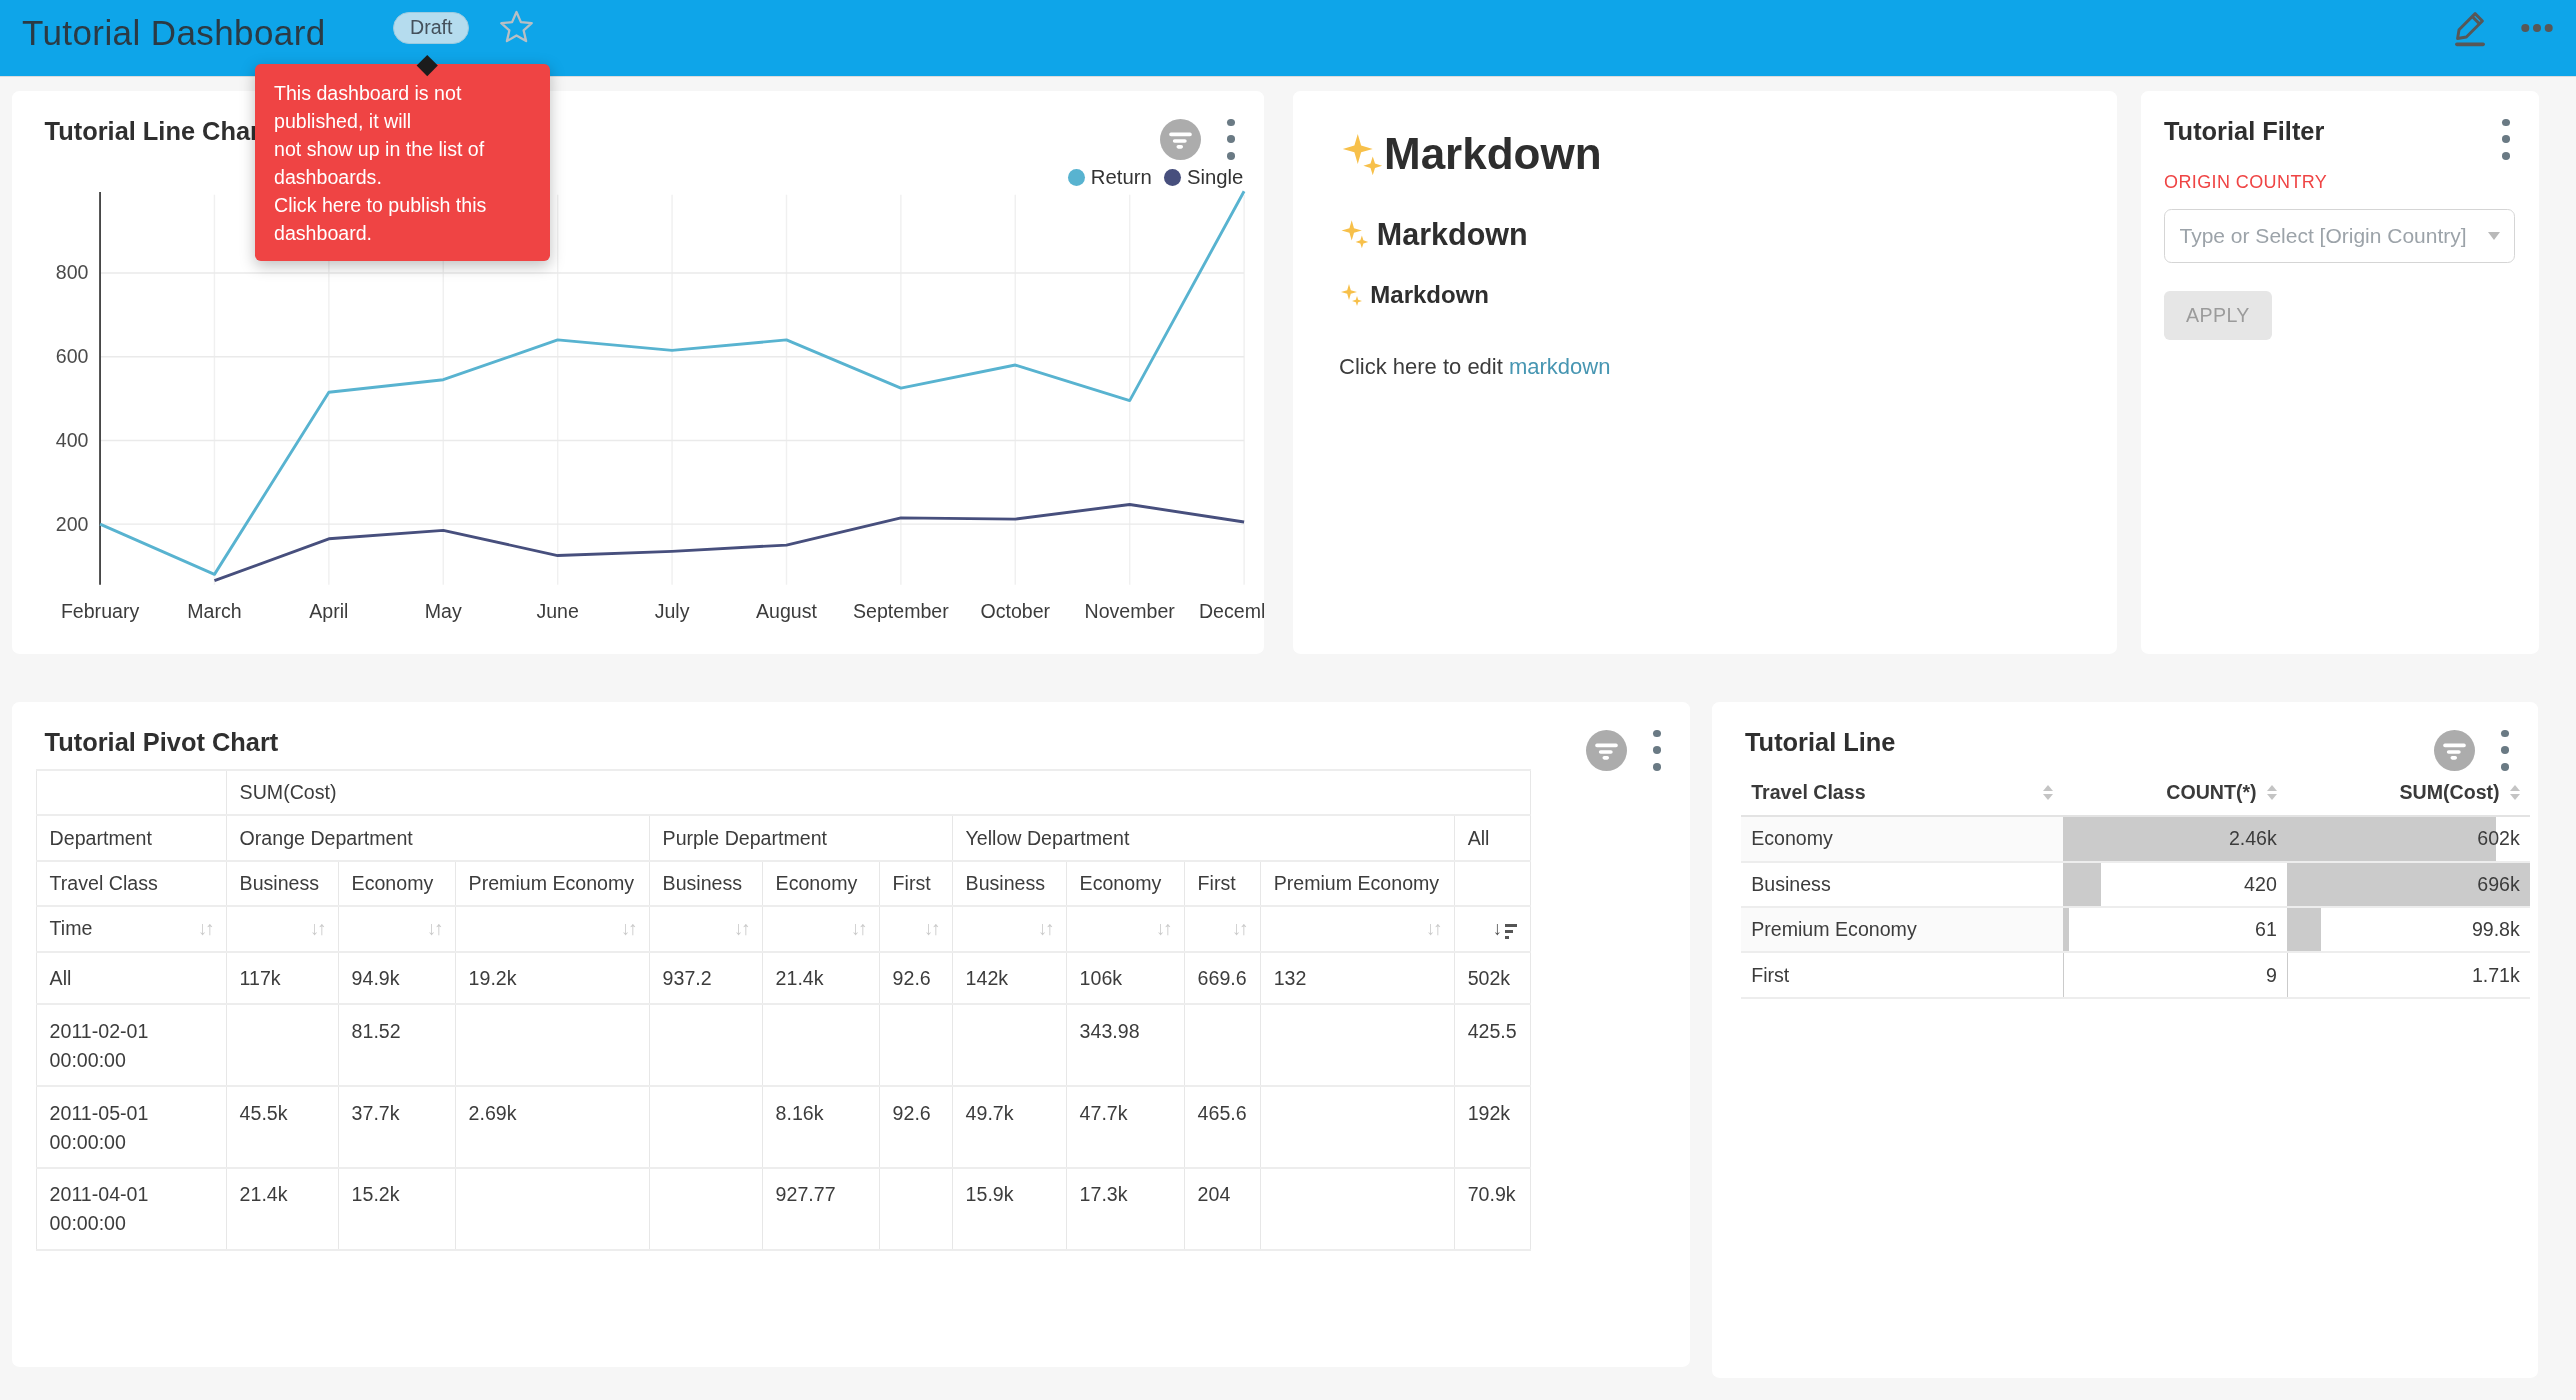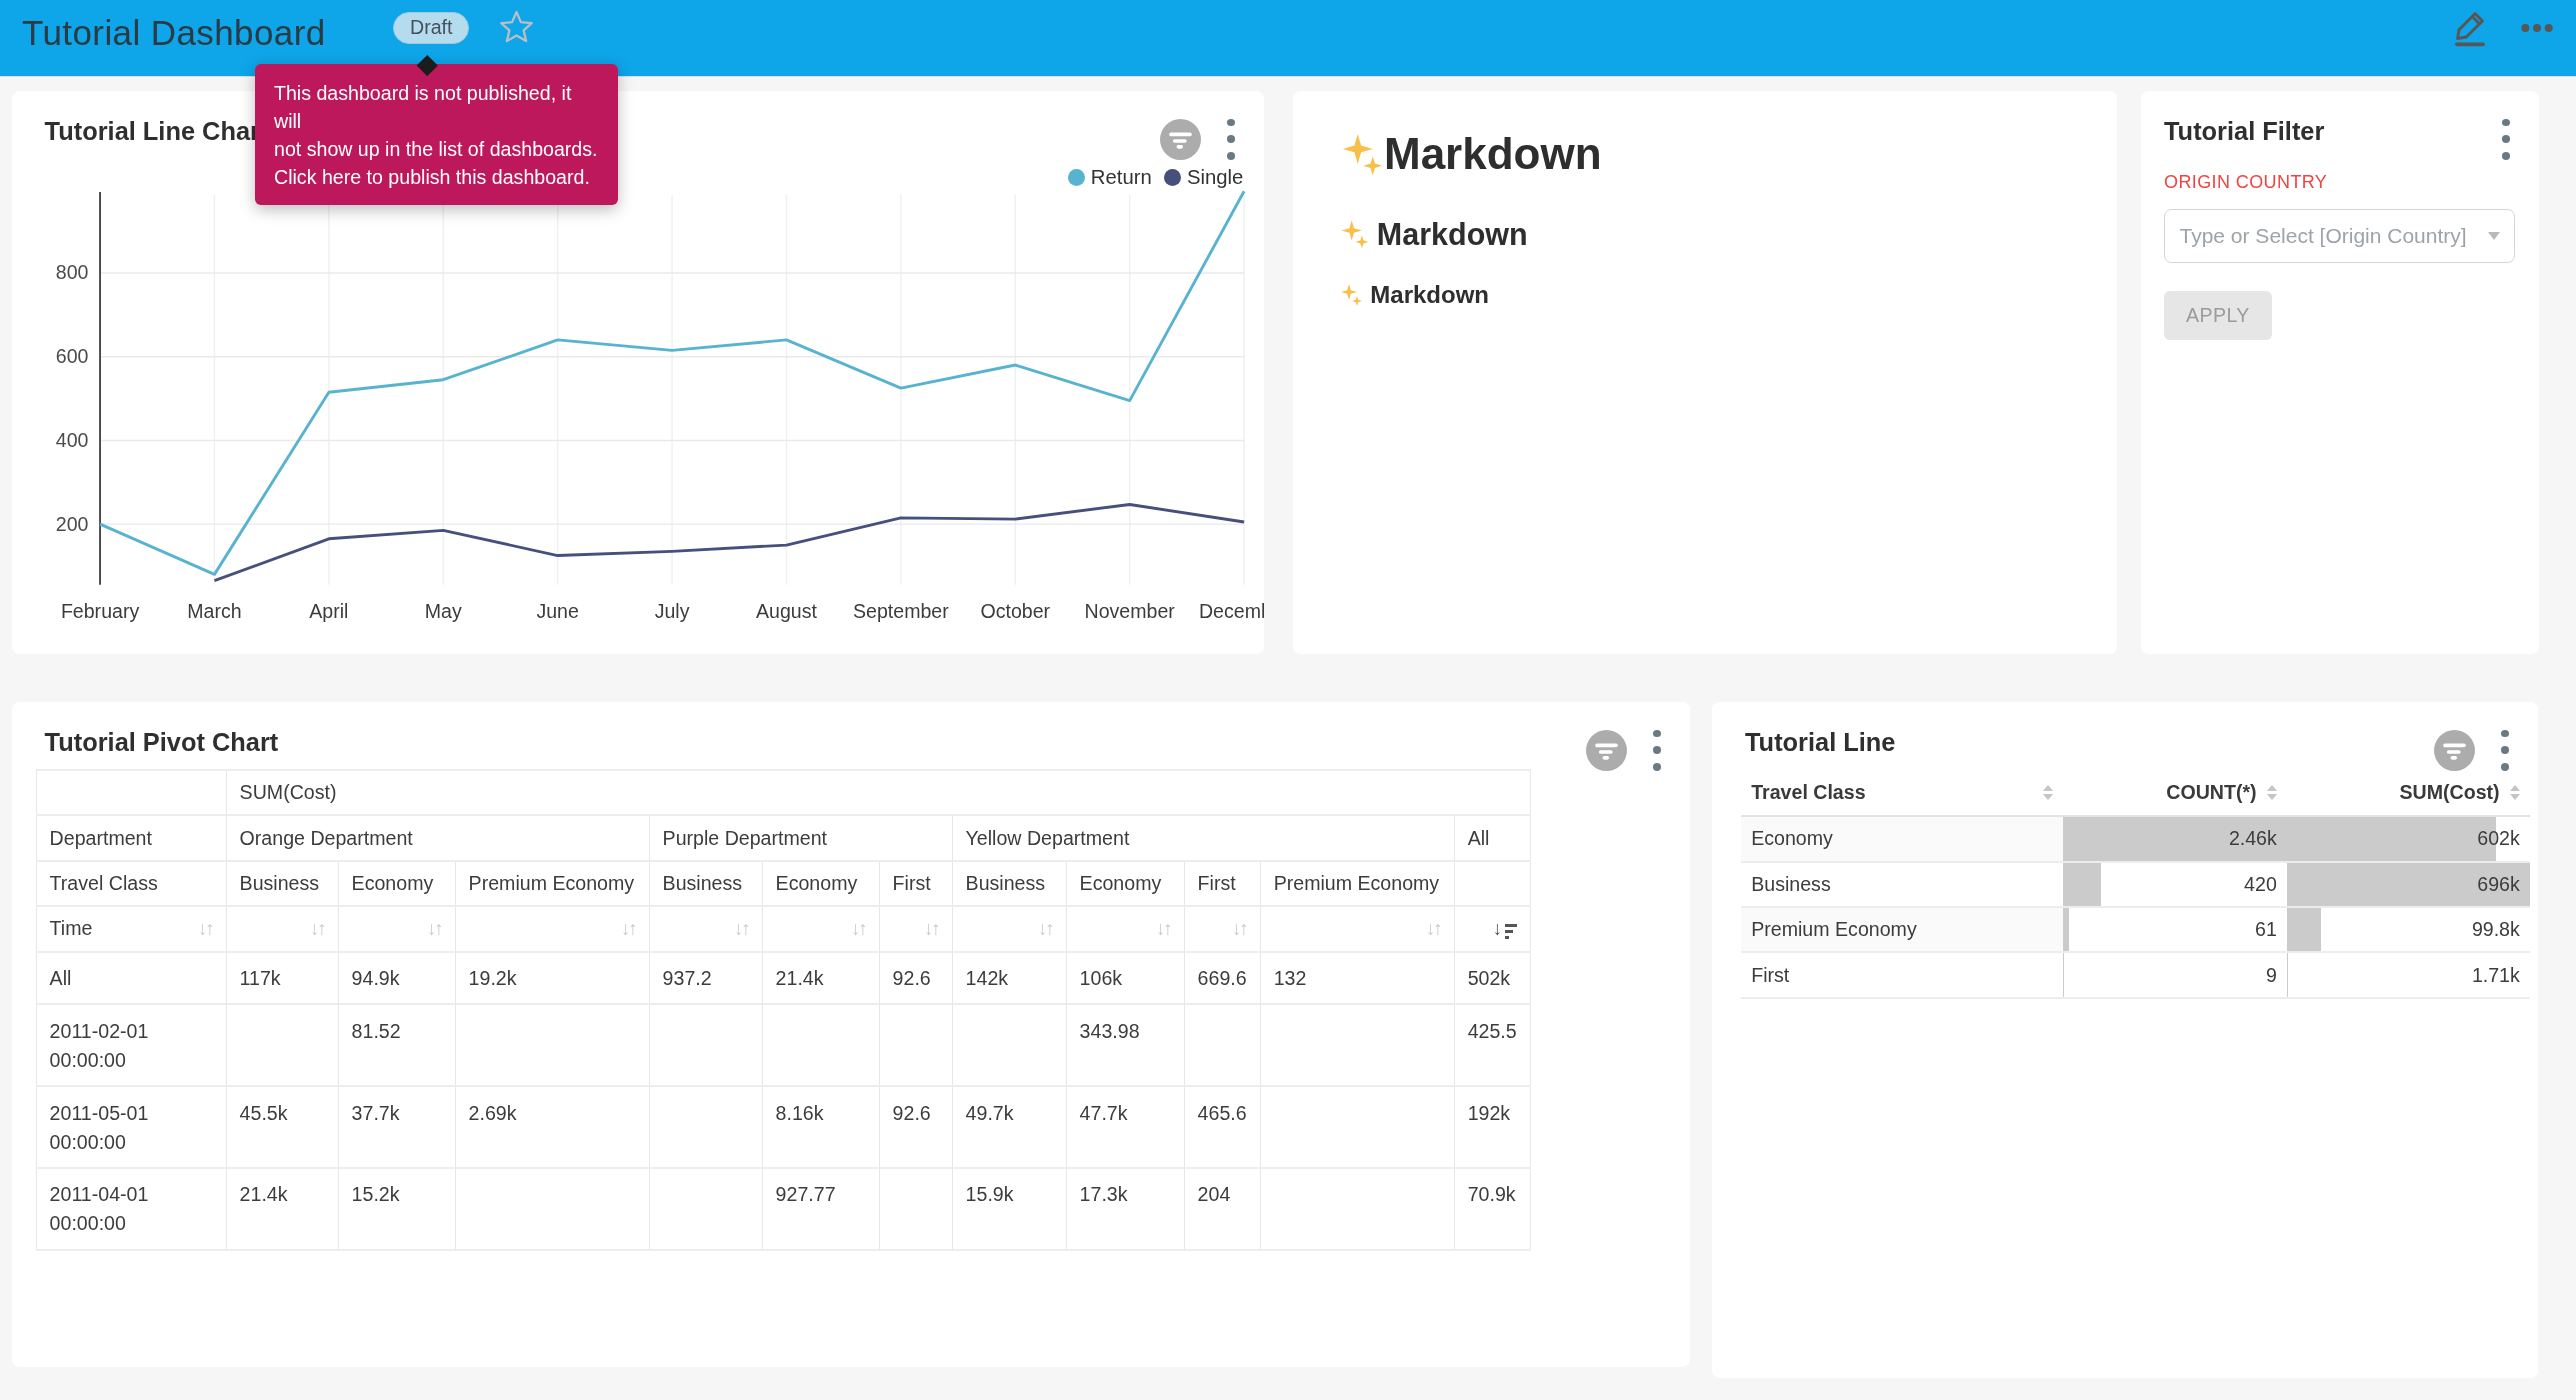--- a/index.html
+++ b/index.html
@@ -12,22 +12,22 @@
   .topbar { position:absolute; left:0; top:0; width:2576px; height:77px;
     background:#0ea5e9; border-bottom:1.5px solid #DADCDE; z-index:20; }
   .tb-title { position:absolute; left:22px; top:13px; font-size:35px; font-weight:500; color:#2B3A44; letter-spacing:0.4px; }
   .draft-pill { position:absolute; left:393px; top:11.6px; height:32px; padding:0 16px;
     background:#B5DCEE; border:1.5px solid #9CCBE0; border-radius:17.4px;
     font-size:19.6px; color:#44505B; display:flex; align-items:center; }
   .star-btn { position:absolute; left:499px; top:8.7px; width:35px; height:35px; cursor:pointer; }
   .top-icons { position:absolute; right:20.3px; top:8.7px; display:flex; gap:29px; align-items:center; }
   .icon-btn { width:38px; height:38px; display:flex; align-items:center; justify-content:center; cursor:pointer; }
   
-  .tooltip { position:absolute; left:255px; top:64px; width:363px; z-index:50;
-    background:#be185d; border-radius:5.8px; padding:14.5px 19px; box-shadow:0 4.4px 14.5px rgba(0,0,0,.25); }
+  .tooltip { position:absolute; left:255px; top:64px; width:295px; z-index:50;
+    background:#ef4444; border-radius:5.8px; padding:14.5px 19px; box-shadow:0 4.4px 14.5px rgba(0,0,0,.25); }
   .tooltip div { color:#FFFFFF; font-size:19.6px; line-height:28px; }
   .tooltip-arrow { position:absolute; left:165px; top:-6.5px; width:14.5px; height:14.5px;
     background:#1C1C1C; transform:rotate(45deg); }
   
   .card { position:absolute; background:#FFFFFF; border-radius:7.3px; overflow:hidden; }
   #card-line   { left:11.6px;   top:91px; width:1252px; height:563px; }
   #card-md     { left:1293px; top:91px; width:824px; height:563px; }
   #card-filter { left:2141px; top:91px; width:398px;  height:563px; }
   #card-pivot  { left:11.6px;   top:702px; width:1678px; height:665px; }
   #card-table  { left:1712px; top:702px; width:826px; height:676px; }
@@ -206,20 +206,21 @@
       </svg>
       <span>Markdown</span>
     </div>
     <div class="md-h3">
       <svg width="24" height="24" viewBox="0 0 24 24">
         <path d="M10 1 L11.8 7.2 L18 9 L11.8 10.8 L10 17 L8.2 10.8 L2 9 L8.2 7.2 Z" fill="#F7C04A"></path>
         <path d="M18 13 L19.2 16.8 L23 18 L19.2 19.2 L18 23 L16.8 19.2 L13 18 L16.8 16.8 Z" fill="#F7C04A"></path>
       </svg>
       <span>Markdown</span>
     </div>
+    <div class="md-p"><span>Click here to edit </span><span class="md-link">markdown</span></div>
   </div>
 </div>
 
 <div class="card" id="card-filter">
   <div class="card-title" style="left:23px;">Tutorial Filter</div>
   <div class="card-head-icons">
     <div class="kebab">
         <i></i>
         <i></i>
         <i></i>

